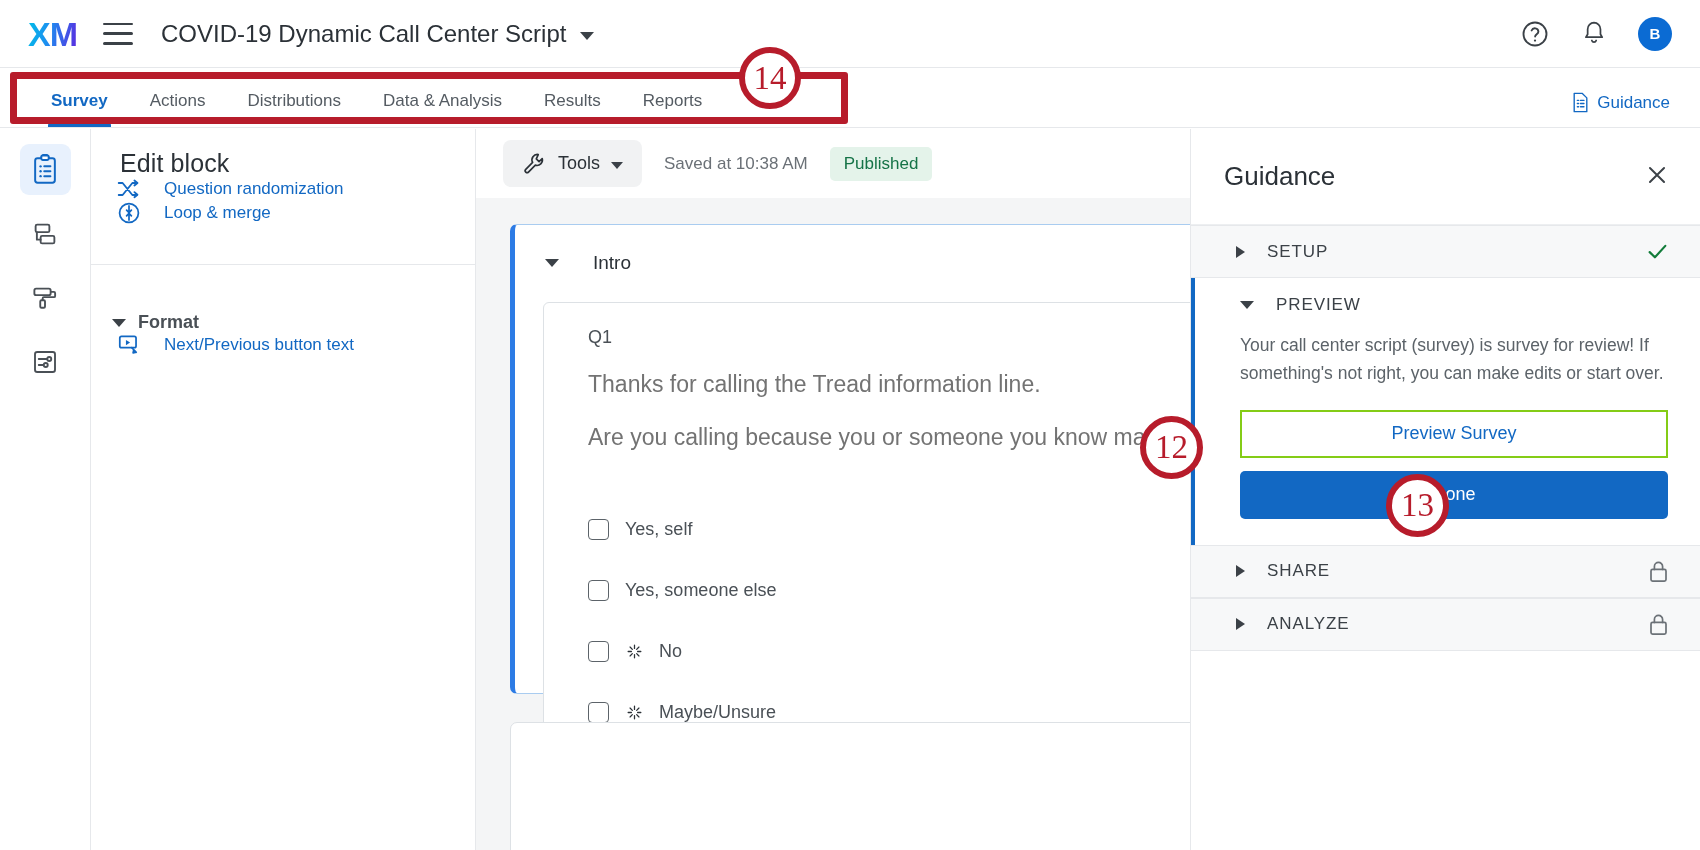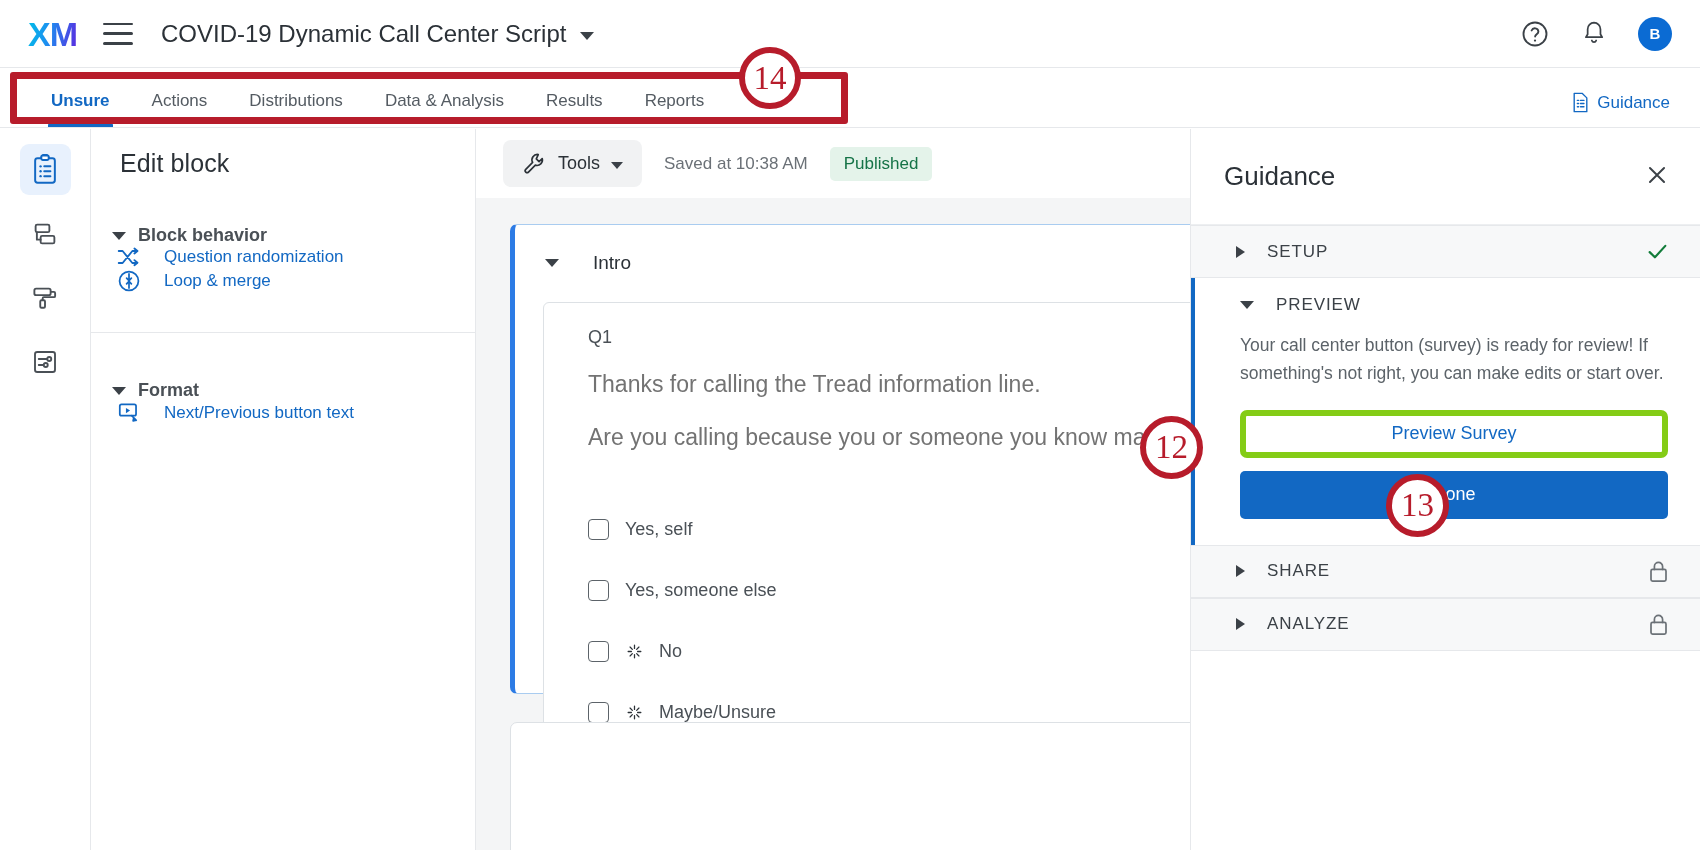--- a/index.html
+++ b/index.html
@@ -202,22 +202,22 @@
   }
   .g-sec-hd .tail { margin-left: auto; display: flex; align-items: center; }
   .g-body {
     padding: 4px 32px 26px 45px; border-left: 4px solid #1268c3;
     margin-left: 0;
   }
   .g-body p {
     font-size: 17.5px; color: #5c6369; line-height: 1.62; margin-bottom: 22px;
   }
   .btn-outline {
-    display: block; width: 100%; height: 48px; border: 6px solid #84cc16;
-    border-radius: 7px; background: #fff; color: #1268c3; font-size: 18px;
+    display: block; width: 100%; height: 48px; border: 2px solid #84cc16;
+    border-radius: 0; background: #fff; color: #1268c3; font-size: 18px;
     cursor: pointer; font-family: "Liberation Sans", sans-serif;
     margin-bottom: 13px;
   }
   .btn-primary {
     display: block; width: 100%; height: 48px; border: none;
     border-radius: 5px; background: #1268c3; color: #fff; font-size: 18px;
     cursor: pointer; font-family: "Liberation Sans", sans-serif;
   }
   .preview-wrap { position: relative; }
 </style>
@@ -250,21 +250,21 @@
           <path d="M12 3.2a5.6 5.6 0 015.6 5.6v4.4l1.5 2.6H5l1.5-2.6V8.8A5.6 5.6 0 0112 3.2z" stroke-linejoin="round"></path>
           <path d="M10.1 18.6a2 2 0 003.8 0" stroke-linecap="round"></path>
         </svg>
       </span>
       <span class="avatar">B</span>
     </div>
   </div>
 
   <div class="tabbar">
     <div class="tabs">
-      <div class="tab active">Unsure</div>
+      <div class="tab active">Survey</div>
       <div class="tab">Actions</div>
       <div class="tab">Distributions</div>
       <div class="tab">Data &amp; Analysis</div>
       <div class="tab">Results</div>
       <div class="tab">Reports</div>
     </div>
     <div class="guidance-link">
       <svg width="19" height="21" viewBox="0 0 18 20" fill="none" stroke="#1268c3" stroke-width="1.3">
         <path d="M3 1.3h7.5L15 5.6v13.1H3z" stroke-linejoin="round"></path>
         <path d="M6 8h1.2M6 11h1.2M6 14h1.2M9 8h3.3M9 11h3.3M9 14h3.3" stroke-linecap="round"></path>
@@ -306,24 +306,20 @@
         <circle cx="15.4" cy="9.6" r="1.6"></circle>
         <circle cx="12.6" cy="14.4" r="1.6"></circle>
       </svg>
     </div>
   </div>
 
   <div class="editpanel">
     <h2>Edit block</h2>
 
     <div class="section">
-      <div class="section-hd">
-        <span class="caret-d"></span>
-        <span>Block behavior</span>
-      </div>
       <div class="link-row">
         <svg width="26" height="22" viewBox="0 0 24 20" fill="none" stroke="#1268c3" stroke-width="1.7">
           <path d="M2.5 4.5h3.6l9 11h3.9M2.5 15.5h3.6l9-11h3.9" stroke-linecap="round" stroke-linejoin="round"></path>
           <path d="M17 2.2l2.8 2.3L17 6.8M17 12.9l2.8 2.4L17 17.6" stroke-linecap="round" stroke-linejoin="round"></path>
         </svg>
         <span>Question randomization</span>
       </div>
       <div class="link-row">
         <svg width="26" height="26" viewBox="0 0 24 24" fill="none" stroke="#1268c3" stroke-width="1.6">
           <circle cx="12" cy="12" r="8.7"></circle>
@@ -432,21 +428,21 @@
         </svg>
       </span>
     </div>
 
     <div class="preview-wrap">
       <div class="g-body" style="padding-top:0;padding-bottom:0;">
         <div style="display:flex;align-items:center;gap:22px;height:53px;margin-left:-4px;padding-left:4px;font-size:17px;color:#3b4147;letter-spacing:.9px;cursor:pointer;">
           <span class="caret-d"></span>
           <span>PREVIEW</span>
         </div>
-        <p>Your call center button (survey) is ready for review! If something's not right, you can make edits or start over.</p>
+        <p>Your call center script (survey) is survey for review! If something's not right, you can make edits or start over.</p>
         <button class="btn-outline">Preview Survey</button>
         <button class="btn-primary">Done</button>
         <div style="height:26px;"></div>
       </div>
     </div>
 
     <div class="g-sec-hd">
       <span class="caret-r"></span>
       <span>SHARE</span>
       <span class="tail">

